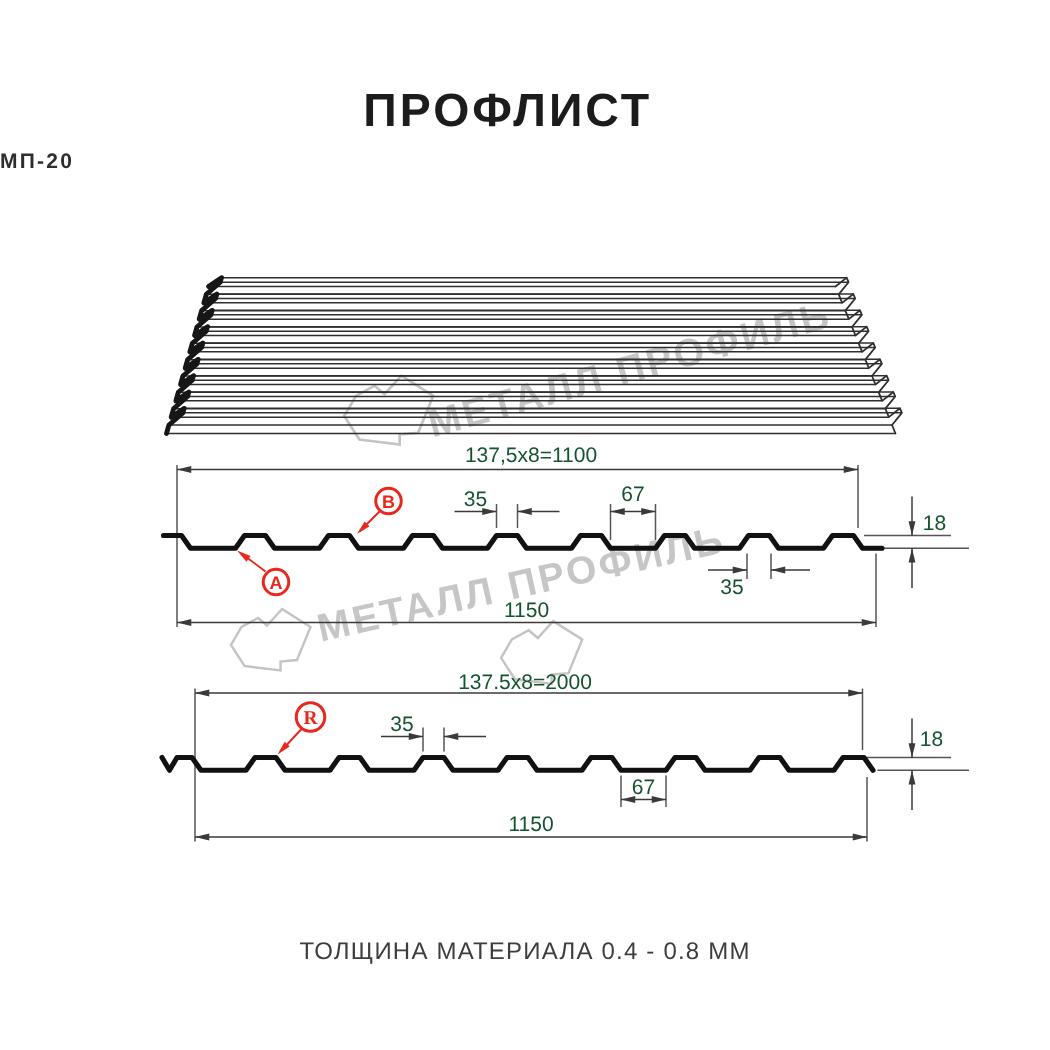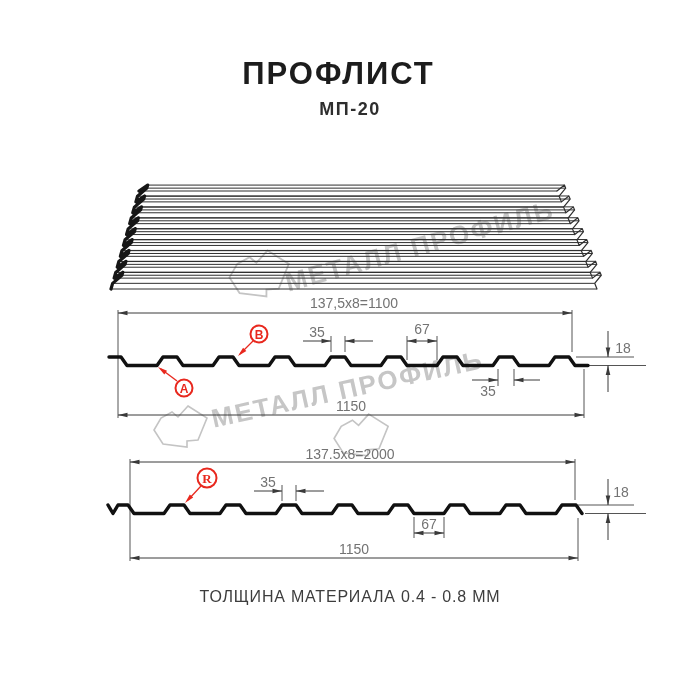--- a/index.html
+++ b/index.html
@@ -1,29 +1,29 @@
 <!DOCTYPE html>
 <html><head>
 <meta charset="utf-8">
 <style>
   html,body{margin:0;padding:0;background:#fff;}
   .stage{position:relative;width:700px;height:700px;background:#ffffff;overflow:hidden;
          font-family:"Liberation Sans",sans-serif;}
   .title{position:absolute;left:0;top:56px;width:677px;text-align:center;
          font-size:31px;font-weight:800;letter-spacing:2px;color:#1c1c1c;z-index:5;}
-  .subtitle{position:absolute;left:0;top:99px;width:700px;text-align:center;
-         font-size:18px;font-weight:600;letter-spacing:1.5px;color:#2e2e2e;z-index:5;}
-  .footer{position:absolute;left:0;top:588px;width:700px;text-align:center;
+  .subtitle{position:absolute;left:0;top:99px;width:700px;text-align:left;
+         font-size:14px;font-weight:600;letter-spacing:1.5px;color:#2e2e2e;z-index:5;}
+  .footer{position:absolute;left:0;top:626px;width:700px;text-align:center;
          font-size:16px;font-weight:500;letter-spacing:0.8px;color:#3d3d3d;z-index:5;}
   .wm-text{position:absolute;font-weight:700;font-size:26px;letter-spacing:2px;
          color:#c6c6c6;white-space:nowrap;z-index:1;}
   .wm1{left:286px;top:268px;transform:rotate(-15.5deg);transform-origin:0 50%;}
   .wm2{left:212px;top:404px;transform:rotate(-12.5deg);transform-origin:0 50%;}
   svg.draw{position:absolute;left:0;top:0;z-index:2;}
-  .dim{position:absolute;font-size:14px;color:#737373;white-space:nowrap;
+  .dim{position:absolute;font-size:14px;color:#14532d;white-space:nowrap;
        transform:translate(-50%,-50%);z-index:4;text-align:right;}
   .pt-circle{position:absolute;border:2px solid #e8281e;border-radius:50%;
        color:#e8281e;display:flex;align-items:center;justify-content:center;
        transform:translate(-50%,-50%);z-index:4;background:transparent;
        font-weight:700;font-size:12px;line-height:1;}
   .pt-a{left:184px;top:388px;width:15px;height:15px;}
   .pt-b{left:259px;top:334px;width:15px;height:15px;}
   .pt-r{left:207px;top:478px;width:17px;height:17px;font-family:"Liberation Serif",serif;font-size:13px;}
 </style>
 </head>

